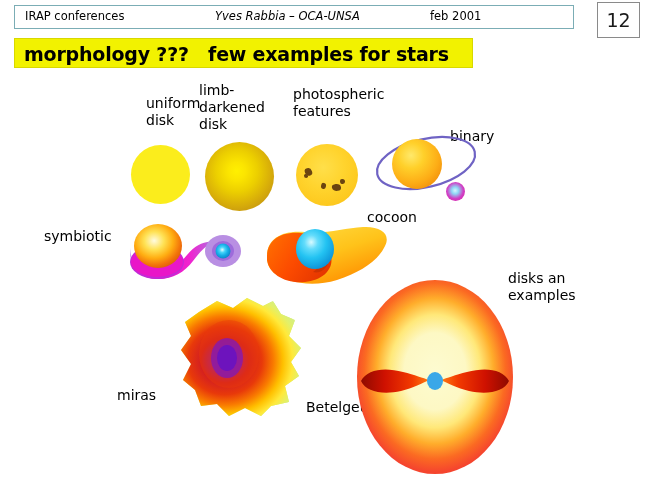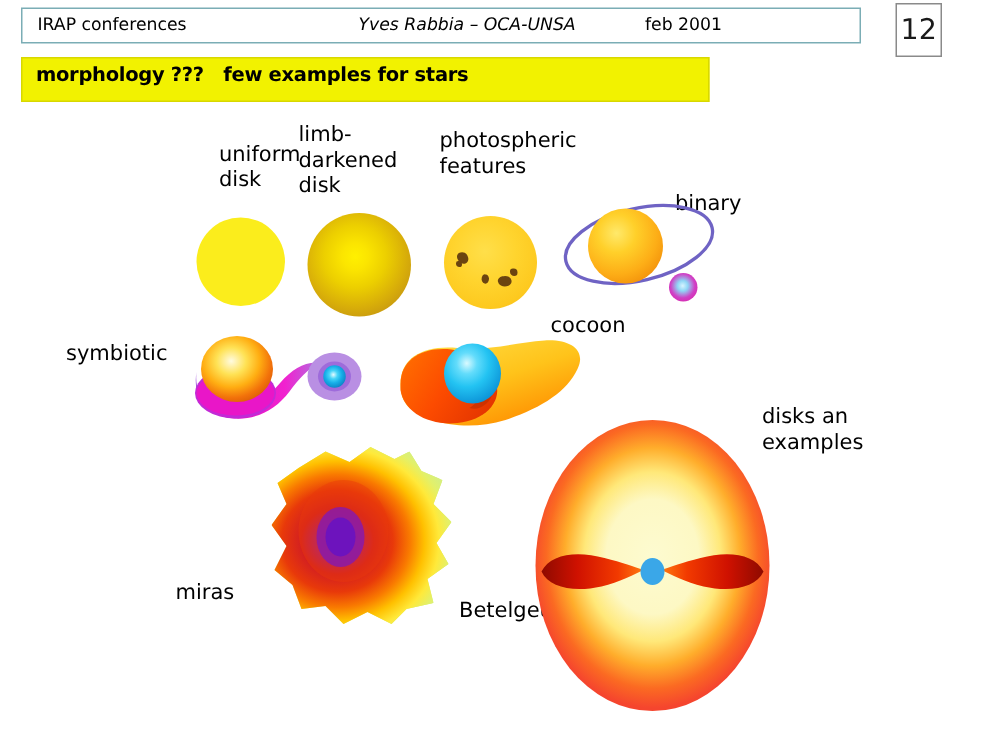--- a/index.html
+++ b/index.html
@@ -29,29 +29,29 @@
   }
   #header-bar .hdr-text {
     position: absolute;
     top: 3px;
     font-size: 11.5px;
     color: #000000;
     white-space: nowrap;
     font-family: "DejaVu Sans", sans-serif;
   }
   #hdr-left  { left: 10px; }
-  #hdr-mid   { left: 224px; font-style: italic; text-align: center; }
+  #hdr-mid   { left: 200px; font-style: italic; text-align: center; }
   #hdr-right { left: 415px; }
 
   
   #page-number-box {
     position: absolute;
     left: 597px;
     top: 2px;
-    width: 31px;
+    width: 43px;
     height: 36px;
     border: 1px solid #8a8a8a;
     background: #ffffff;
     box-sizing: border-box;
   }
   #page-number-box .num {
     position: absolute;
     left: 0; right: 0;
     top: 6px;
     text-align: center;
@@ -68,21 +68,21 @@
     width: 459px;
     height: 30px;
     background: #f2f200;
     border: 1px solid #d8d800;
     box-sizing: border-box;
   }
   #title-banner .ttl {
     position: absolute;
     left: 9px;
     top: 4px;
-    font-size: 13px;
+    font-size: 19px;
     font-weight: bold;
     color: #000000;
     white-space: pre;
     letter-spacing: -0.2px;
     font-family: "DejaVu Sans", sans-serif;
   }
 
   
   .fig-label {
     position: absolute;

